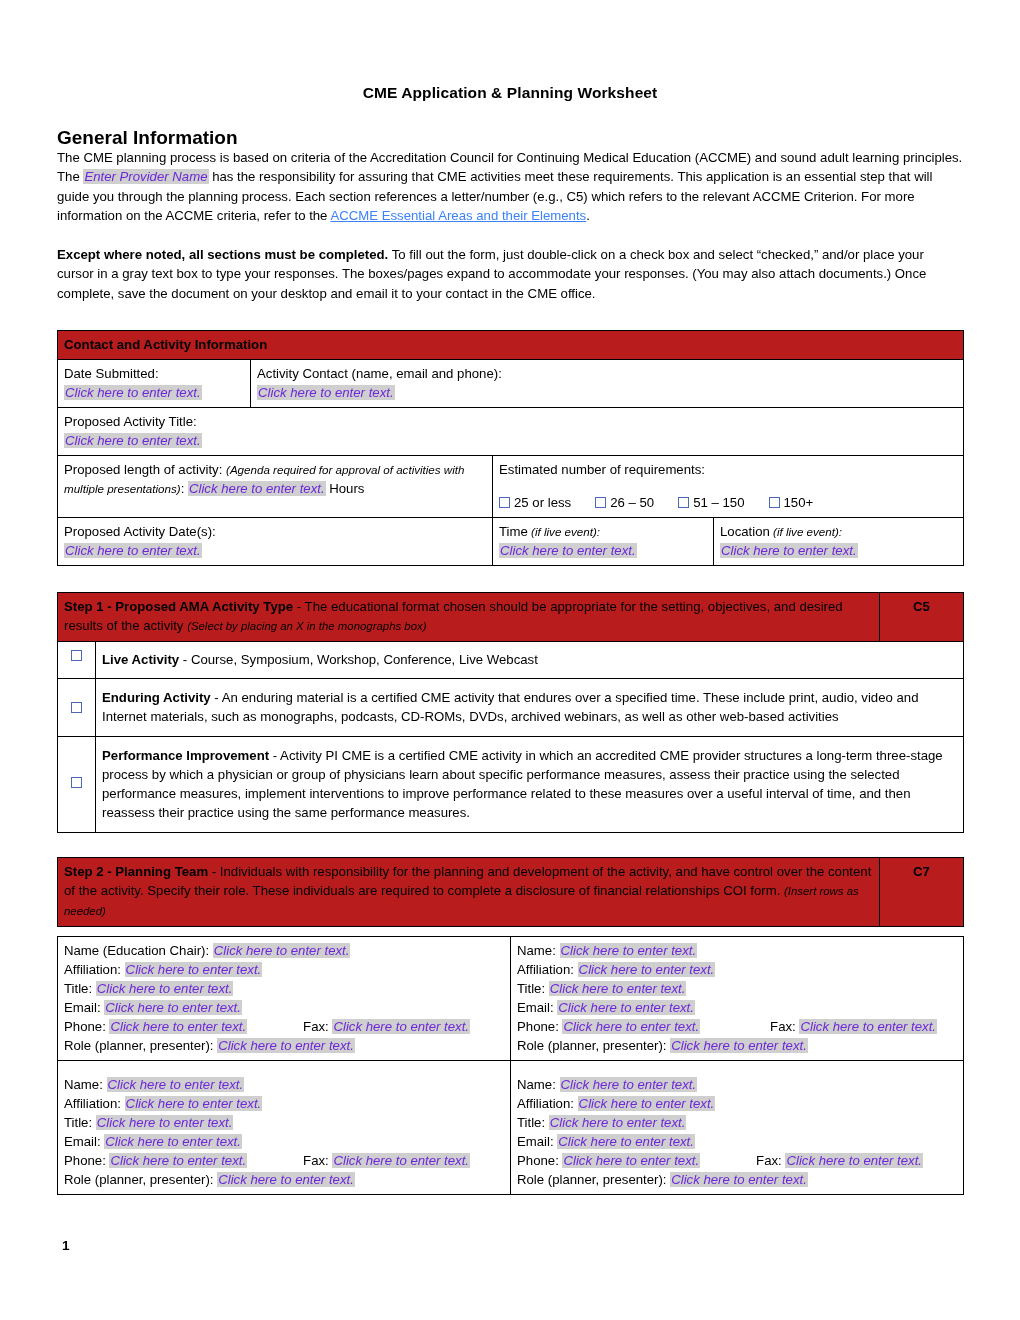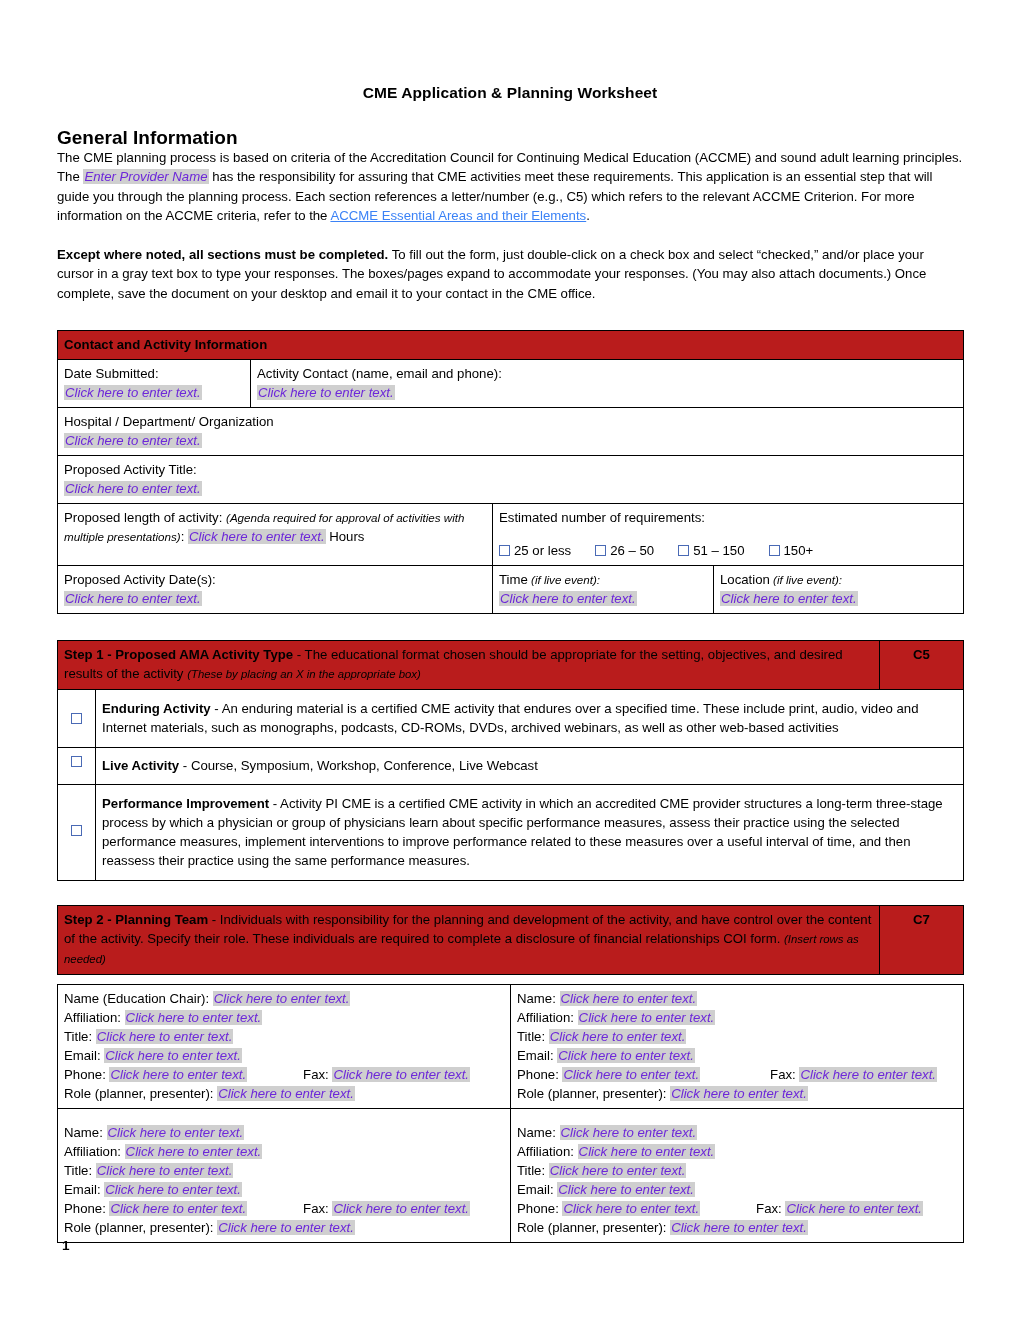--- a/index.html
+++ b/index.html
@@ -176,26 +176,20 @@
             <div>Date Submitted:</div>
             <div><span class="field">Click here to enter text.</span></div>
           </td>
           <td colspan="3">
             <div>Activity Contact (name, email and phone):</div>
             <div><span class="field">Click here to enter text.</span></div>
           </td>
         </tr>
         <tr>
           <td colspan="4">
-            <div>Hospital / Department/ Organization</div>
-            <div><span class="field">Click here to enter text.</span></div>
-          </td>
-        </tr>
-        <tr>
-          <td colspan="4">
             <div>Proposed Activity Title:</div>
             <div><span class="field">Click here to enter text.</span></div>
           </td>
         </tr>
         <tr>
           <td colspan="2">
             <span>Proposed length of activity:</span>
             <span class="label-italic">(Agenda required for approval of activities with multiple presentations)</span><span>:</span>
             <span class="field">Click here to enter text.</span><span> Hours</span>
           </td>
@@ -227,31 +221,31 @@
 
     <table class="form">
       <colgroup>
         <col style="width:38px">
         <col style="width:784px">
         <col style="width:84px">
       </colgroup>
       <tbody>
         <tr>
           <td class="shaded" colspan="2">
-            <span class="step-title">Step 1 - Proposed AMA Activity Type</span><span>  - The educational format chosen should be appropriate for the setting, objectives, and desired results of the activity </span><span class="tiny-italic">(These by placing an X in the appropriate box)</span>
+            <span class="step-title">Step 1 - Proposed AMA Activity Type</span><span>  - The educational format chosen should be appropriate for the setting, objectives, and desired results of the activity </span><span class="tiny-italic">(Select by placing an X in the monographs box)</span>
           </td>
           <td class="shaded ccode">C5</td>
+        </tr>
+        <tr>
+          <td class="cb-cell"><span class="cb"></span></td>
+          <td colspan="2" style="padding-top:8px;padding-bottom:9px;"><b>Live Activity</b><span> - Course, Symposium, Workshop, Conference, Live Webcast</span></td>
         </tr>
         <tr>
           <td class="cb-cell" style="padding-top:19px;"><span class="cb"></span></td>
           <td colspan="2" style="padding-top:9px;padding-bottom:10px;"><b>Enduring Activity</b><span> - An enduring material is a certified CME activity that endures over a specified time. These include print, audio, video and Internet materials, such as monographs, podcasts, CD-ROMs, DVDs, archived webinars, as well as other web-based activities</span></td>
-        </tr>
-        <tr>
-          <td class="cb-cell"><span class="cb"></span></td>
-          <td colspan="2" style="padding-top:8px;padding-bottom:9px;"><b>Live Activity</b><span> - Course, Symposium, Workshop, Conference, Live Webcast</span></td>
         </tr>
         <tr>
           <td class="cb-cell" style="padding-top:36px;"><span class="cb"></span></td>
           <td colspan="2" style="padding-top:9px;padding-bottom:10px;"><b>Performance Improvement</b><span> - Activity PI CME is a certified CME activity in which an accredited CME provider structures a long-term three-stage process by which a physician or group of physicians learn about specific performance measures, assess their practice using the selected performance measures, implement interventions to improve performance related to these measures over a useful interval of time, and then reassess their practice using the same performance measures.</span></td>
         </tr>
       </tbody>
     </table>
 
     <div class="tbl-gap-sm"></div>
 

